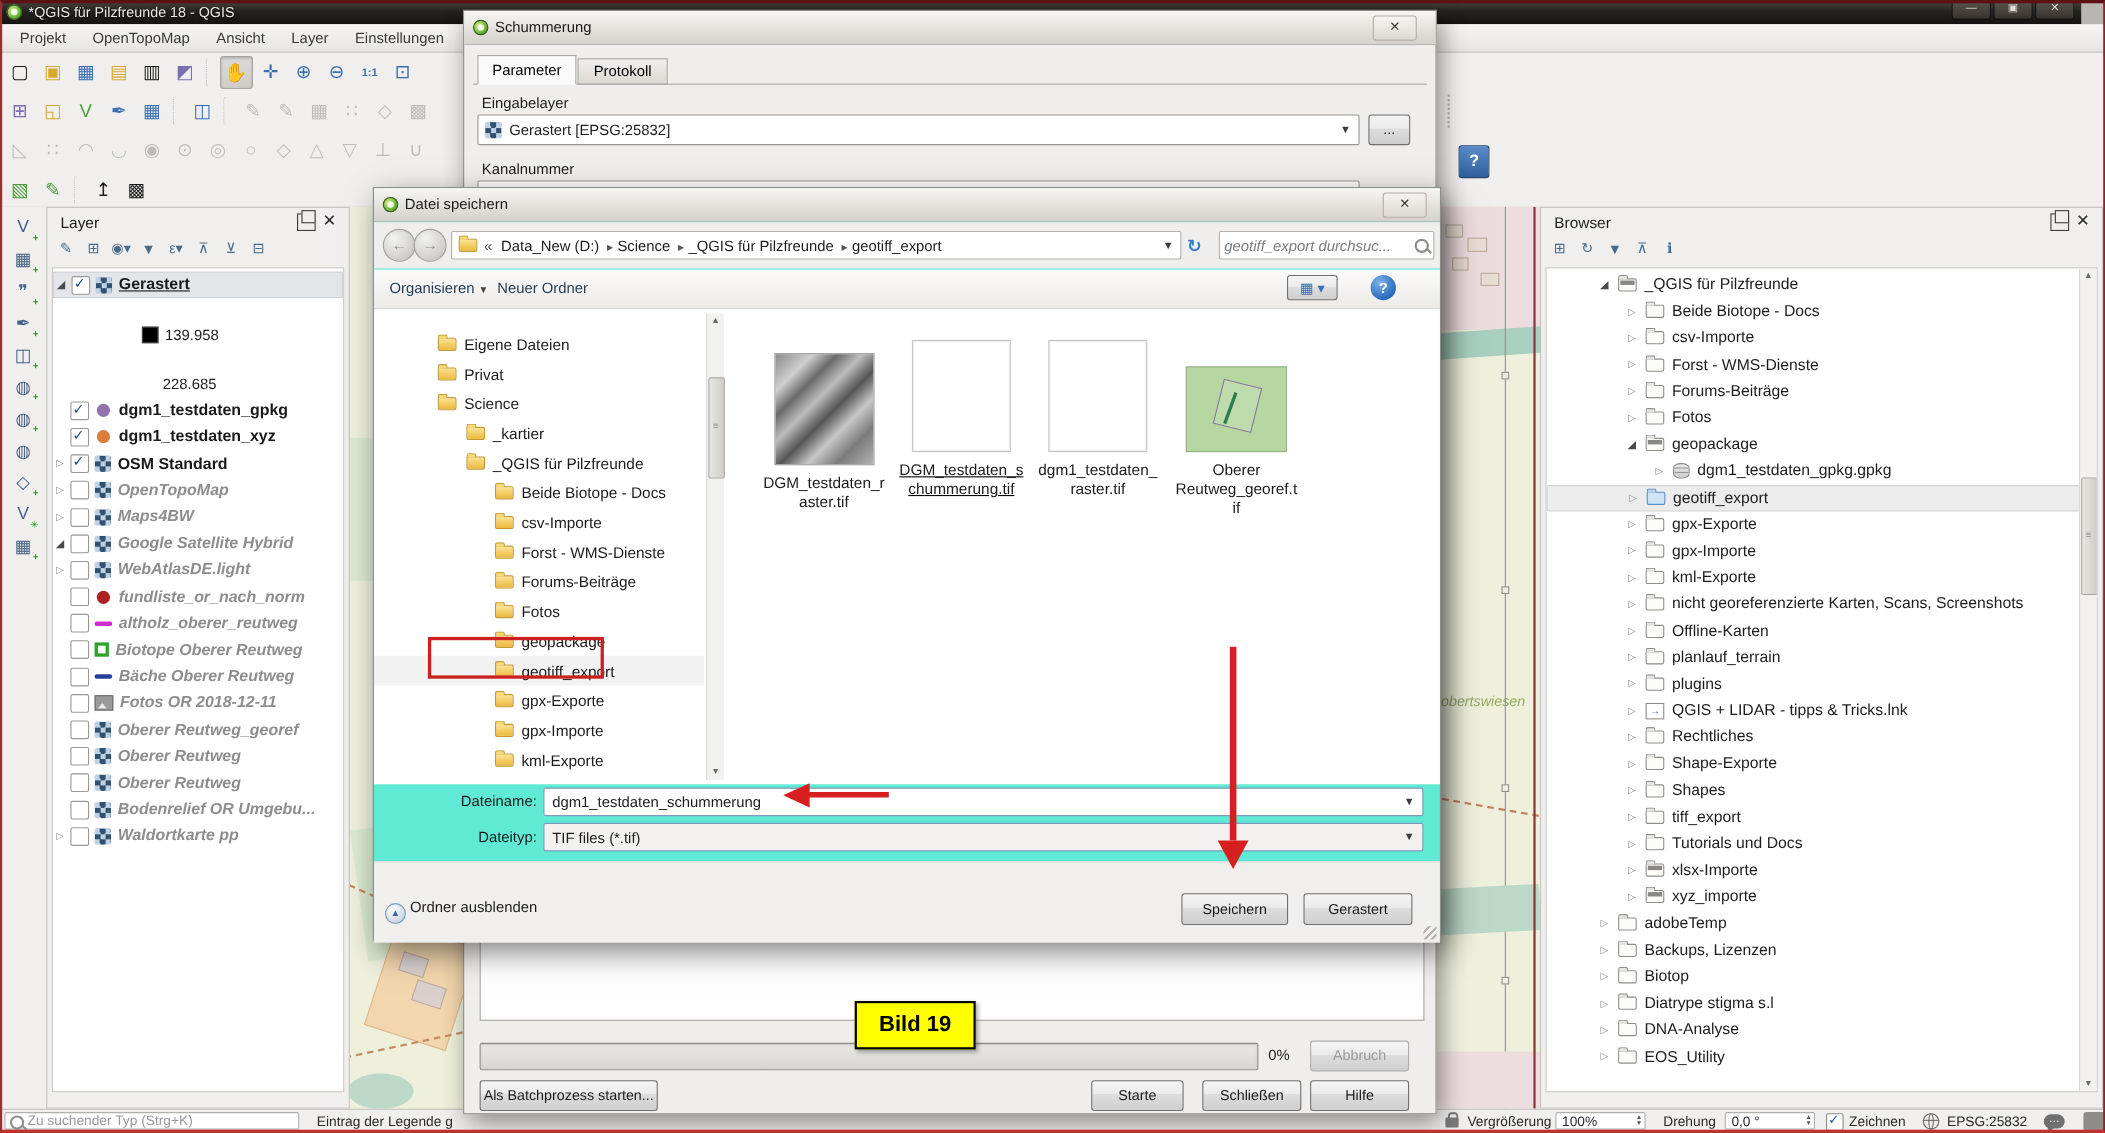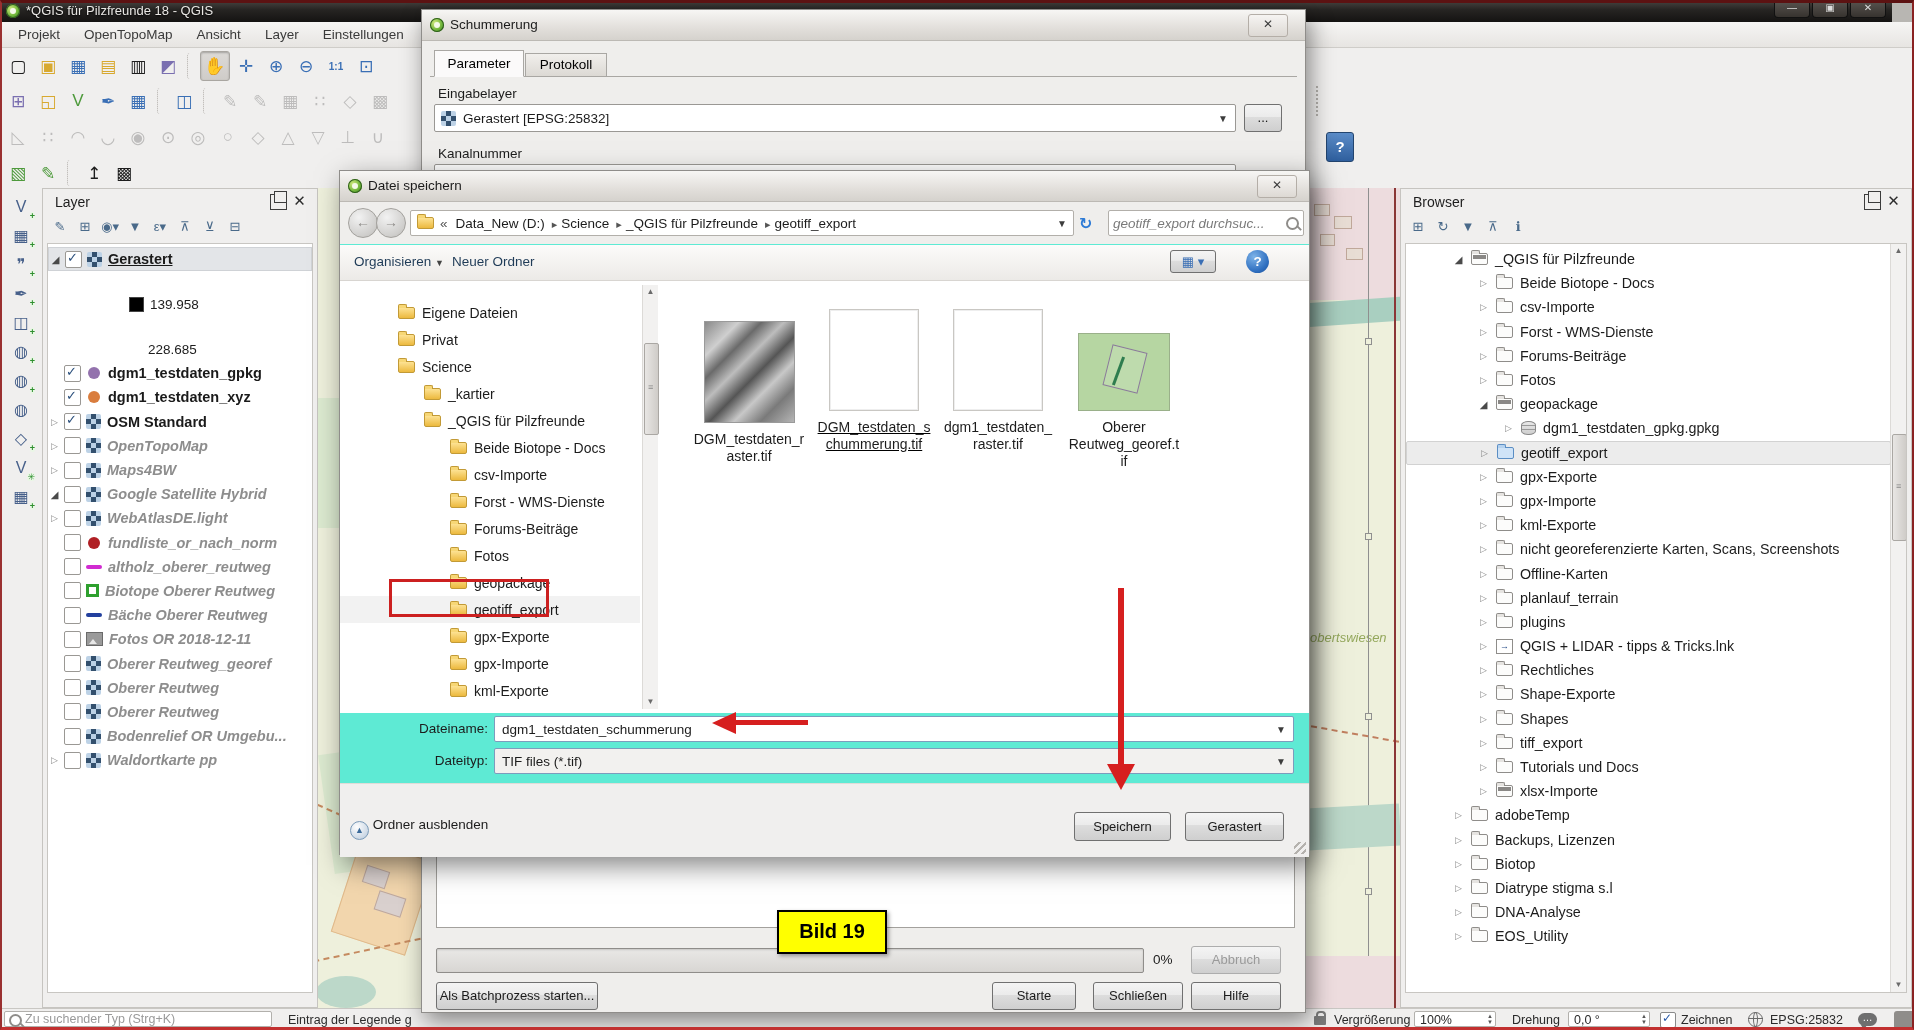--- a/index.html
+++ b/index.html
@@ -652,20 +652,26 @@
             <span style="width:6px;"></span>
             <span class=" folder f-gray"></span>
             <span class="btext">Tutorials und Docs</span>
           </div>
           <div class="trow-item brow bl3">
             <span class="exp ec"></span>
             <span style="width:6px;"></span>
             <span class=" folder f-gray f-open"></span>
             <span class="btext">xlsx-Importe</span>
           </div>
+          <div class="trow-item brow bl3">
+            <span class="exp ec"></span>
+            <span style="width:6px;"></span>
+            <span class=" folder f-gray f-open"></span>
+            <span class="btext">xyz_importe</span>
+          </div>
           <div class="trow-item brow bl2">
             <span class="exp ec"></span>
             <span style="width:6px;"></span>
             <span class=" folder f-gray"></span>
             <span class="btext">adobeTemp</span>
           </div>
           <div class="trow-item brow bl2">
             <span class="exp ec"></span>
             <span style="width:6px;"></span>
             <span class=" folder f-gray"></span>

